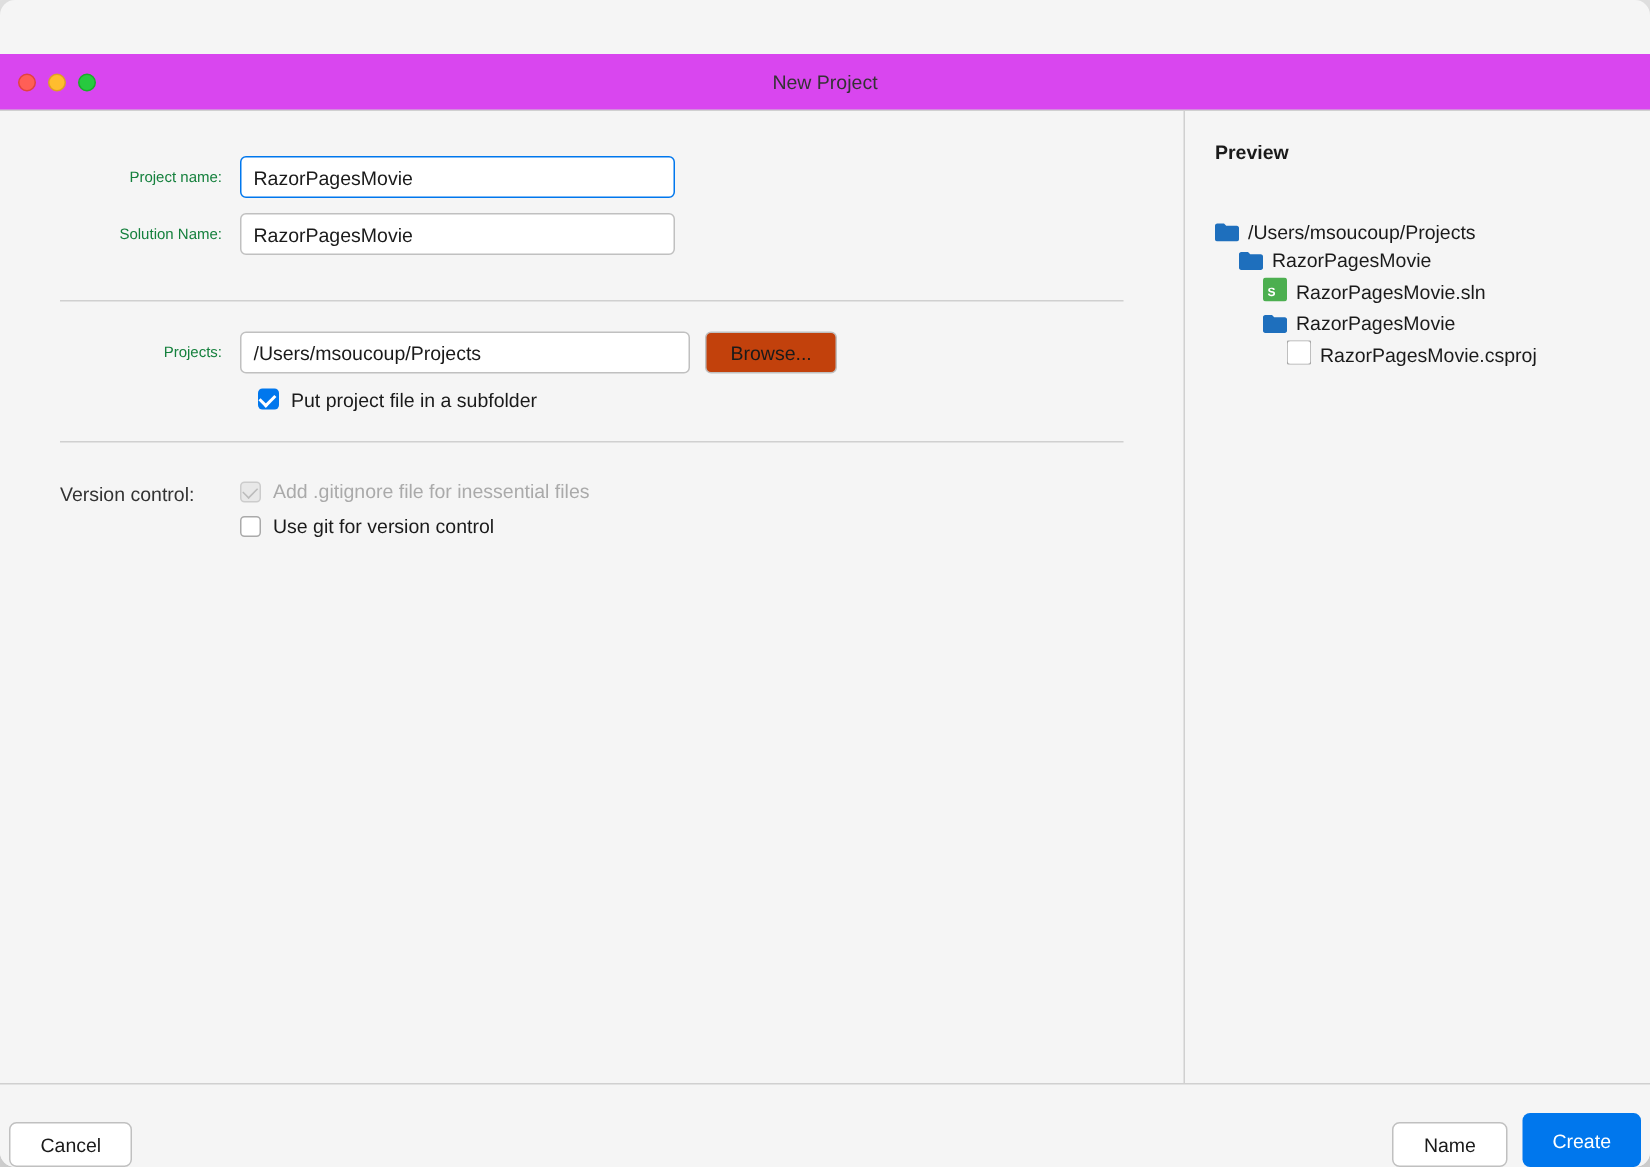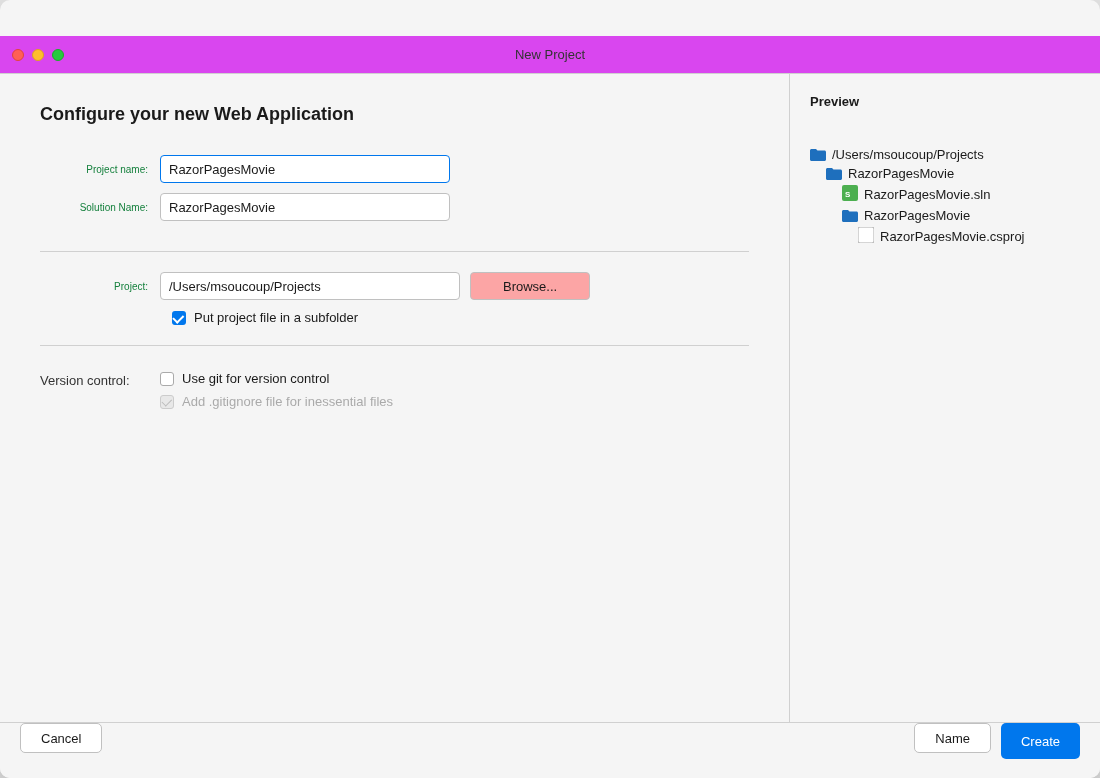--- a/index.html
+++ b/index.html
@@ -144,33 +144,33 @@
       border: 1px solid #c0c0c0;
       border-radius: 4px;
       padding: 0 8px;
       font-size: 13px;
       background: white;
       color: #1a1a1a;
     }
 
     .browse-button {
       margin-left: 10px;
-      padding: 4px 32px;
+      padding: 4px 16px;
       height: 28px;
-      background: #fca5a5;
+      background: #c2410c;
       border: 1px solid #c0c0c0;
       border-radius: 4px;
       font-size: 13px;
       cursor: pointer;
       color: #1a1a1a;
     }
 
     .checkbox-row {
       display: flex;
-      align-items: flex-end;
+      align-items: flex-start;
       margin-left: 132px;
     }
 
     .checkbox-blue {
       width: 14px;
       height: 14px;
       border-radius: 3px;
       background: #0077ed;
       border: none;
       display: inline-flex;
@@ -263,22 +263,22 @@
       flex-direction: column;
       gap: 8px;
     }
 
     .spacer { flex: 1; }
 
     .footer {
       height: 56px;
       border-top: 1px solid #d0d0d0;
       display: flex;
-      align-items: flex-start;
-      padding: 0 20px;
+      align-items: flex-end;
+      padding: 0 6px;
       background: #f5f5f5;
       flex-shrink: 0;
     }
 
     .cancel-button {
       padding: 5px 20px;
       height: 30px;
       background: white;
       border: 1px solid #c0c0c0;
       border-radius: 5px;
@@ -362,56 +362,55 @@
       <div class="traffic-light close"></div>
       <div class="traffic-light minimize"></div>
       <div class="traffic-light maximize"></div>
     </div>
     <span class="titlebar-title">New Project</span>
   </div>
 
   <div class="content">
 
     <div class="main-panel">
-      <h2 class="main-title">Configure your new Web Application</h2>
 
       <div class="form-section">
         <div class="form-row">
           <label class="form-label">Project name:</label>
           <input class="form-input" type="text" value="RazorPagesMovie" style="">
         </div>
         <div class="form-row">
           <label class="form-label">Solution Name:</label>
           <input class="form-input no-focus" type="text" value="RazorPagesMovie" style="">
         </div>
       </div>
 
       <div class="location-section">
         <div class="location-row">
-          <label class="form-label">Project:</label>
+          <label class="form-label">Projects:</label>
           <input class="location-input" type="text" value="/Users/msoucoup/Projects" style="">
           <button class="browse-button">Browse...</button>
         </div>
         <div class="checkbox-row">
           <div class="checkbox-blue"></div>
           <span class="checkbox-label">Put project file in a subfolder</span>
         </div>
       </div>
 
       <div class="version-section">
         <div class="version-row">
           <label class="version-label">Version control:</label>
           <div class="version-options">
             <div style="display:flex;align-items:center;">
+              <div class="checkbox-disabled"></div>
+              <span class="checkbox-label-disabled">Add .gitignore file for inessential files</span>
+            </div>
+            <div style="display:flex;align-items:center;">
               <div class="checkbox-unchecked"></div>
               <span class="checkbox-label">Use git for version control</span>
-            </div>
-            <div style="display:flex;align-items:center;">
-              <div class="checkbox-disabled"></div>
-              <span class="checkbox-label-disabled">Add .gitignore file for inessential files</span>
             </div>
           </div>
         </div>
       </div>
 
       <div class="spacer"></div>
     </div>
 
     <div class="preview-panel">
       <div class="preview-title">Preview</div>

